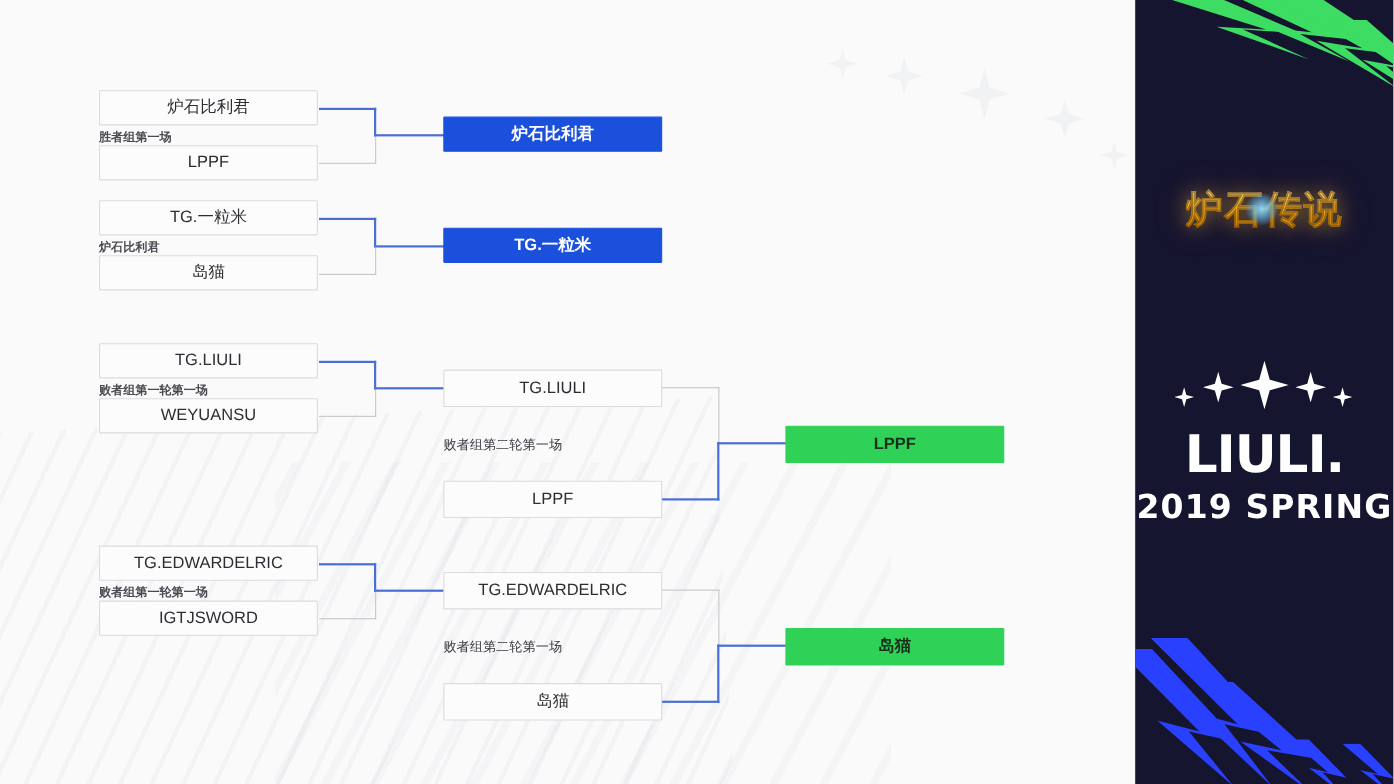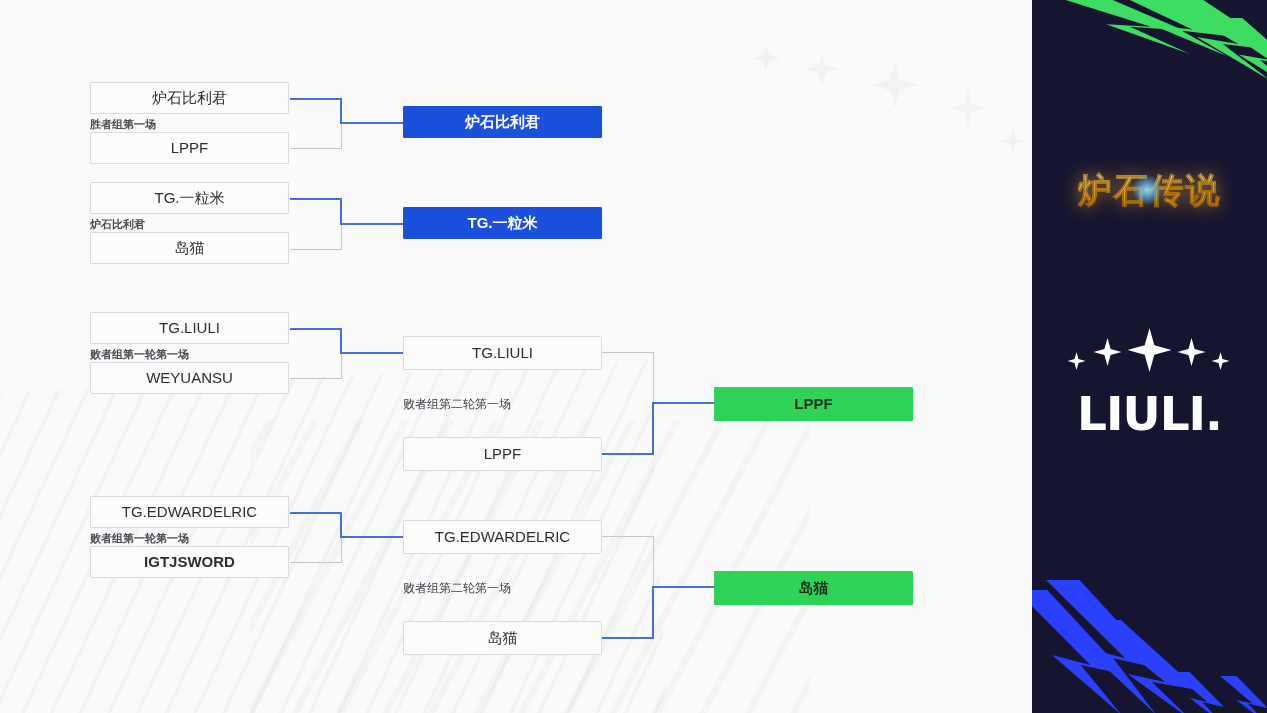--- a/index.html
+++ b/index.html
@@ -264,21 +264,21 @@
     <div class="team-box r1" style="left:90px; top:362px;">WEYUANSU</div>
 
     <div class="ln h blue" style="left:290px; top:328px; width:52px; height:2px;"></div>
     <div class="ln v blue" style="left:340px; top:328px; height:26px; width:2px;"></div>
     <div class="ln h gray" style="left:290px; top:378px; width:52px;"></div>
     <div class="ln v gray" style="left:341px; top:352px; height:27px;"></div>
     <div class="ln h blue" style="left:340px; top:352px; width:64px; height:2px;"></div>
 
     <div class="team-box r1" style="left:90px; top:496px;">TG.EDWARDELRIC</div>
     <div class="match-label" style="left:90px; top:531px;">败者组第一轮第一场</div>
-    <div class="team-box r1" style="left:90px; top:546px;font-weight:bold;">IGTJSWORD</div>
+    <div class="team-box r1" style="left:90px; top:546px;">IGTJSWORD</div>
 
     <div class="ln h blue" style="left:290px; top:512px; width:52px; height:2px;"></div>
     <div class="ln v blue" style="left:340px; top:512px; height:26px; width:2px;"></div>
     <div class="ln h gray" style="left:290px; top:562px; width:52px;"></div>
     <div class="ln v gray" style="left:341px; top:536px; height:27px;"></div>
     <div class="ln h blue" style="left:340px; top:536px; width:64px; height:2px;"></div>
 
     <div class="team-box mid" style="left:403px; top:336px;">TG.LIULI</div>
     <div class="match-label mid-label" style="left:403px; top:396px;">败者组第二轮第一场</div>
     <div class="team-box mid" style="left:403px; top:437px;">LPPF</div>
@@ -319,20 +319,21 @@
 
     <div id="next-block">
       <div id="next-stars">
         <span class="nstar" style="left:8px;  top:24px; width:18px; height:18px;"></span>
         <span class="nstar" style="left:34px; top:10px; width:28px; height:28px;"></span>
         <span class="nstar" style="left:68px; top:0px;  width:44px; height:44px;"></span>
         <span class="nstar" style="left:118px;top:10px; width:28px; height:28px;"></span>
         <span class="nstar" style="left:152px;top:24px; width:18px; height:18px;"></span>
       </div>
       <div id="next-word">LIULI.</div>
+      <div id="next-sub">2019 SPRING</div>
     </div>
 
     <div class="bolt bolt-blue" style="left:-16px; top:590px; width:120px; height:125px; clip-path: polygon(0% 0%, 26% 0%, 92% 68%, 54% 60%, 88% 100%, 30% 52%, 62% 60%);"></div>
     <div class="bolt bolt-blue" style="left:14px; top:580px; width:120px; height:135px; clip-path: polygon(0% 0%, 28% 0%, 96% 66%, 56% 58%, 92% 100%, 32% 50%, 66% 58%);"></div>
     <div class="bolt bolt-blue" style="left:56px; top:620px; width:110px; height:100px; clip-path: polygon(0% 0%, 30% 0%, 100% 70%, 58% 62%, 94% 100%, 36% 54%, 70% 62%);"></div>
     <div class="bolt bolt-blue" style="left:140px; top:672px; width:52px; height:50px; clip-path: polygon(0% 0%, 34% 0%, 100% 70%, 58% 60%, 94% 100%, 34% 52%, 68% 60%);"></div>
     <div class="bolt bolt-blue" style="left:188px; top:676px; width:48px; height:46px; clip-path: polygon(0% 0%, 34% 0%, 100% 70%, 58% 60%, 94% 100%, 34% 52%, 68% 60%);"></div>
   </div>
 
 </div>

